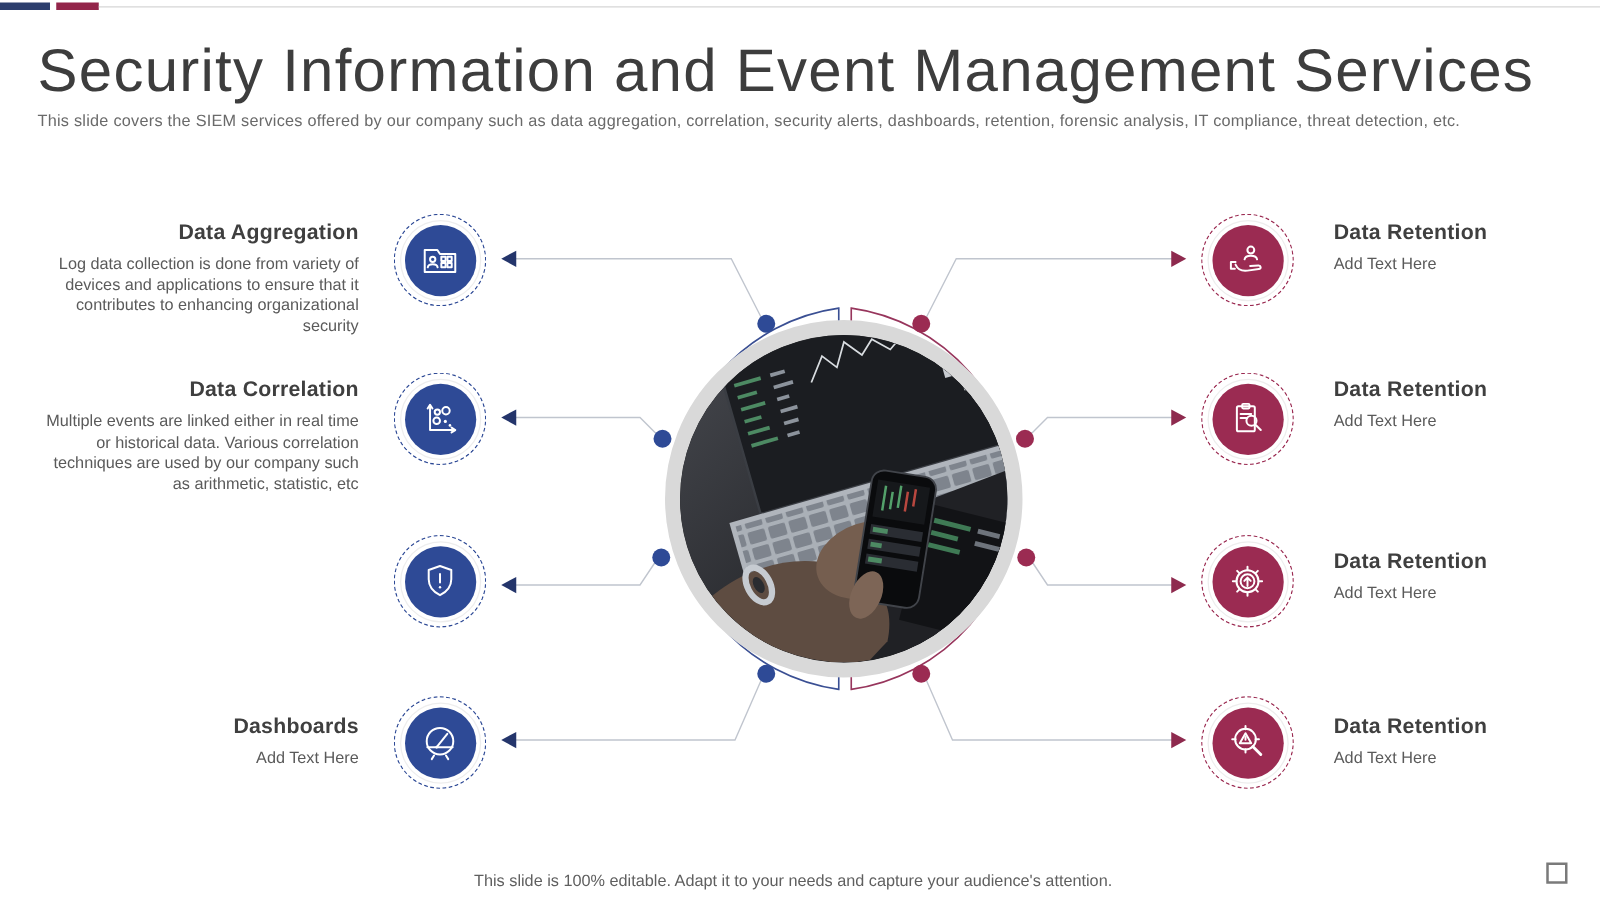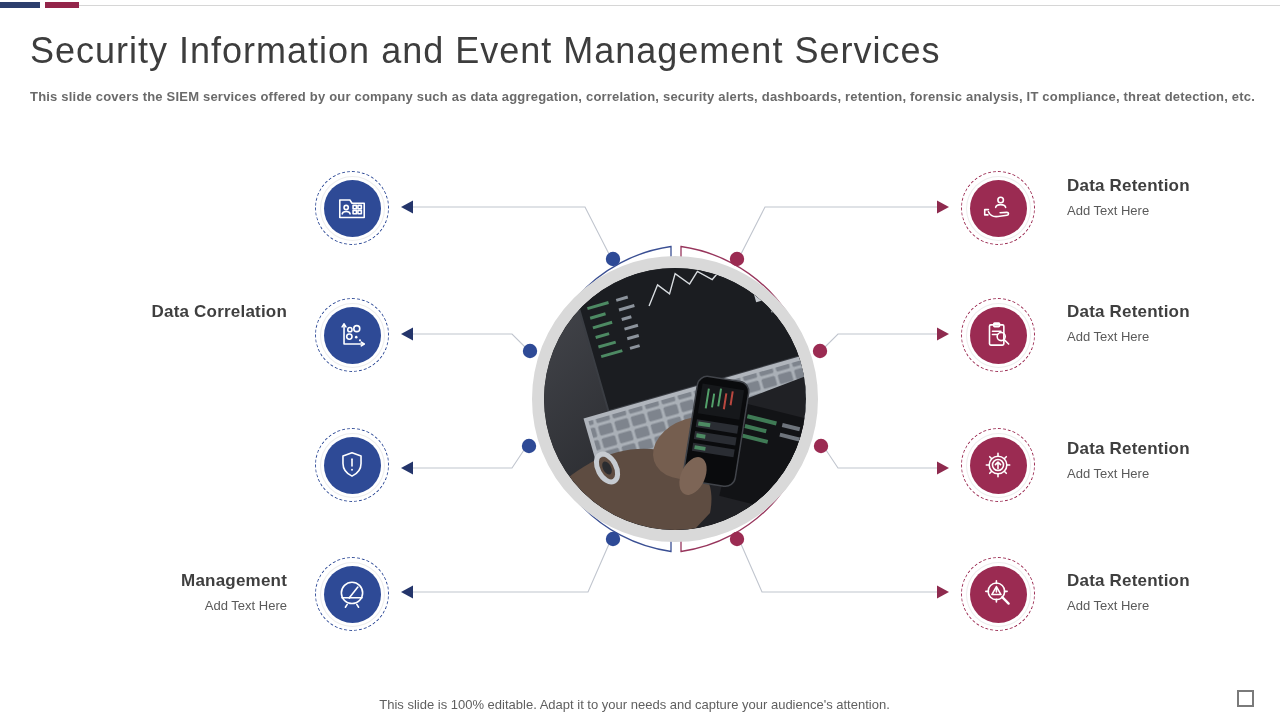--- a/index.html
+++ b/index.html
@@ -4,24 +4,24 @@
 <style>
   html,body{margin:0;padding:0;background:#fff;}
   .slide{position:relative;width:1280px;height:720px;background:#ffffff;overflow:hidden;
          font-family:"Liberation Sans",sans-serif;}
   
   .bar{position:absolute;top:2px;height:6px;}
   .bar.navy{left:0;width:40px;background:#2c3e6d;}
   .bar.maroon{left:45px;width:34px;background:#93254a;}
   .topline{position:absolute;top:5px;left:79px;right:0;height:1px;background:#d6d6d6;}
   
-  .title{position:absolute;left:30px;top:30px;margin:0;font-size:36px;font-weight:400;
+  .title{position:absolute;left:30px;top:30px;margin:0;font-size:48px;font-weight:400;
          color:#3d3d3d;letter-spacing:1px;white-space:nowrap;}
   .subtitle{position:absolute;left:30px;top:89px;margin:0;font-size:13px;color:#6a6a6a;
-            letter-spacing:.2px;white-space:nowrap;font-weight:bold;}
+            letter-spacing:.2px;white-space:nowrap;}
   
   .item-text{position:absolute;margin:0;}
   .item-text h3{margin:0 0 7px 0;font-size:17px;font-weight:600;color:#3f3f3f;letter-spacing:.2px;}
   .item-text p{margin:0;font-size:13px;line-height:16.5px;color:#5a5a5a;}
   .lt{left:28px;width:259px;text-align:right;}
   .rt{left:1067px;width:235px;text-align:left;}
   
   .badge{position:absolute;width:74px;height:74px;border-radius:50%;
          display:flex;align-items:center;justify-content:center;box-sizing:border-box;}
   .badge.blue{border:1.6px dashed #2e4a96;}
@@ -192,36 +192,41 @@
               <rect x="153" y="168" width="9" height="4"></rect>
             <rect x="153" y="180" width="11" height="4"></rect>
           </g>
         </g>
 
         <ellipse cx="149" cy="208" rx="12" ry="20" fill="#7d6556" transform="rotate(24 149 208)"></ellipse>
       </g>
     </svg>
   </div>
 
+  <div class="item-text lt" style="top:176px">
+    <h3>Data Aggregation</h3>
+    <p>Log data collection is done from variety of devices and applications to ensure that it contributes to enhancing organizational security</p>
+  </div>
   <div class="badge blue" style="left:315px;top:171px">
     <span class="badge-circle">
       <svg class="ic" viewBox="0 0 32 32">
         <path d="M4.5 25 V8.5 h9.5 l2 3 H27.5 V25 Z"></path>
         <circle cx="10.5" cy="15.5" r="2"></circle>
         <path d="M6.8 21.5 c0.4-3 7-3 7.4 0"></path>
         <rect x="17" y="13.5" width="3.2" height="3.2"></rect>
           <rect x="21.6" y="13.5" width="3.2" height="3.2"></rect>
         <rect x="17" y="18.2" width="3.2" height="3.2"></rect>
           <rect x="21.6" y="18.2" width="3.2" height="3.2"></rect>
       </svg>
     </span>
   </div>
 
   <div class="item-text lt" style="top:302px">
     <h3>Data Correlation</h3>
+    <p>Multiple events are linked either in real time or historical data. Various correlation techniques are used by our company such as arithmetic, statistic, etc</p>
   </div>
   <div class="badge blue" style="left:315px;top:298px">
     <span class="badge-circle">
       <svg class="ic" viewBox="0 0 32 32">
         <path d="M8.5 6 V24.5 H27"></path>
         <path d="M6.7 8.3 L8.5 5.5 L10.3 8.3"></path>
         <path d="M24.7 22.7 L27.5 24.5 L24.7 26.3"></path>
         <circle cx="14" cy="11" r="2"></circle>
           <circle cx="20.5" cy="10" r="2.8"></circle>
         <circle cx="13.5" cy="17.5" r="2.5"></circle>
@@ -235,21 +240,21 @@
     <span class="badge-circle">
       <svg class="ic" viewBox="0 0 32 32">
         <path d="M16 4.5 L24.5 7.5 V14.5 C24.5 20.5 20 24.5 16 26.5 C12 24.5 7.5 20.5 7.5 14.5 V7.5 Z"></path>
         <path d="M16 10.5 V17"></path>
         <circle cx="16" cy="20.5" r="0.9" fill="#fff" stroke="none"></circle>
       </svg>
     </span>
   </div>
 
   <div class="item-text lt" style="top:571px">
-    <h3>Management</h3>
+    <h3>Dashboards</h3>
     <p>Add Text Here</p>
   </div>
   <div class="badge blue" style="left:315px;top:557px">
     <span class="badge-circle">
       <svg class="ic" viewBox="0 0 32 32">
         <circle cx="16" cy="15" r="10"></circle>
         <path d="M6.5 19.5 H25.5"></path>
         <path d="M13.5 19.5 L21.5 9.5"></path>
         <circle cx="13.5" cy="19.5" r="1" fill="#fff" stroke="none"></circle>
         <path d="M11.5 25.8 L9.8 28.5 M20.5 25.8 L22.2 28.5"></path>

